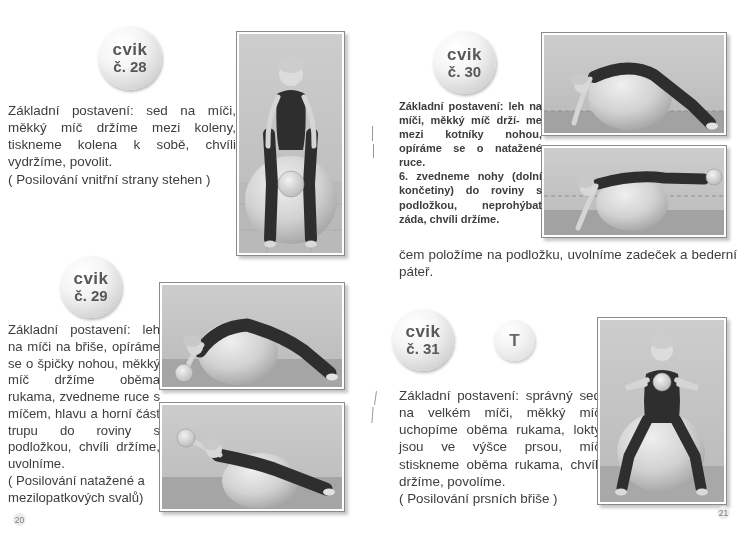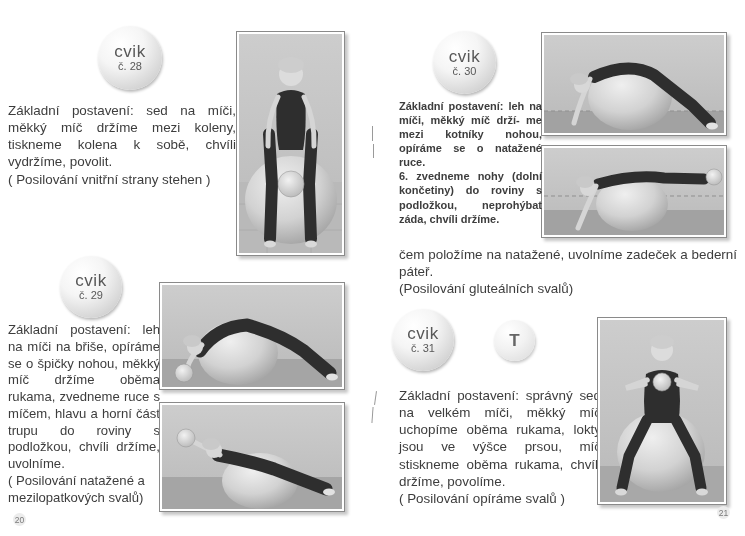--- a/index.html
+++ b/index.html
@@ -8,24 +8,24 @@
     font-family:"Liberation Sans","DejaVu Sans",sans-serif;color:#3d3d3d;
     overflow:hidden;
   }
   .abs{position:absolute;}
   
   .badge{
     border-radius:50%;
     background:radial-gradient(circle at 35% 28%, #ffffff 0%, #f5f5f5 38%, #d8d8d8 72%, #bfbfbf 100%);
     box-shadow:1px 2px 3px rgba(0,0,0,0.28);
     display:flex;flex-direction:column;align-items:center;justify-content:center;
-    color:#585858;font-weight:normal;line-height:1.05;text-align:center;
+    color:#585858;font-weight:bold;line-height:1.05;text-align:center;
   }
   .badge .l1{font-size:17px;letter-spacing:0.5px;}
-  .badge .l2{font-size:11px;}
+  .badge .l2{font-size:15px;}
   .t-badge{
     border-radius:50%;
     background:radial-gradient(circle at 35% 28%, #ffffff 0%, #f2f2f2 45%, #d9d9d9 100%);
     box-shadow:1px 2px 3px rgba(0,0,0,0.22);
     display:flex;align-items:center;justify-content:center;
     color:#666;font-weight:bold;font-size:17px;
   }
   .txt{font-size:13.4px;line-height:1.28;text-align:justify;}
   .txt p{margin:0;}
   .txt .note{text-align:left;}
@@ -171,36 +171,35 @@
       <circle cx="170" cy="29" r="8" fill="url(#softG)" stroke="#9b9b9b" stroke-width="0.6"></circle>
     </svg>
   </div>
 
   <div class="abs txt" style="left:399px;top:99px;width:143px;font-size:11px;font-weight:bold;">
     <p>Základní postavení: leh na míči, měkký míč drží- me mezi kotníky nohou, opíráme se o natažené ruce.</p>
     <p>6. zvedneme nohy (dolní končetiny) do roviny s podložkou, neprohýbat záda, chvíli držíme.</p>
   </div>
 
   <div class="abs txt" style="left:399px;top:246px;width:338px;">
-    <p>čem položíme na natažené, uvolníme zadeček a bederní páteř.</p>
-    <p class="note">(Posilování gluteálních svalů)</p>
+    <p>čem položíme na podložku, uvolníme zadeček a bederní páteř.</p>
   </div>
 
   <div class="abs badge" style="left:392px;top:309px;width:62px;height:62px;">
     <span class="l1">cvik</span>
     <span class="l2">č. 31</span>
   </div>
 
   <div class="abs t-badge" style="left:494px;top:320px;width:41px;height:41px;">
     <span>T</span>
   </div>
 
   <div class="abs txt" style="left:399px;top:387px;width:202px;">
     <p>Základní postavení: správný sed na velkém míči, měkký míč uchopíme oběma rukama, lokty jsou ve výšce prsou, míč stiskneme oběma rukama, chvíli držíme, povolíme.</p>
-    <p class="note">( Posilování opíráme svalů )</p>
+    <p class="note">( Posilování prsních břiše )</p>
   </div>
 
   <div class="abs photo" style="left:597px;top:317px;">
     <svg width="124" height="182" viewBox="0 0 124 182">
       <rect width="124" height="182" fill="url(#wallG)"></rect>
       <rect y="146" width="124" height="36" fill="#a8a8a8"></rect>
       <ellipse cx="61" cy="132" rx="44" ry="40" fill="url(#ballG)"></ellipse>
       <path d="M47 100 L29 136 L22 168" stroke="#2e2e2e" stroke-width="11" fill="none" stroke-linecap="round"></path>
       <path d="M76 100 L95 136 L101 168" stroke="#2e2e2e" stroke-width="11" fill="none" stroke-linecap="round"></path>
       <ellipse cx="21" cy="172" rx="6" ry="3.5" fill="#d9d9d9"></ellipse>

